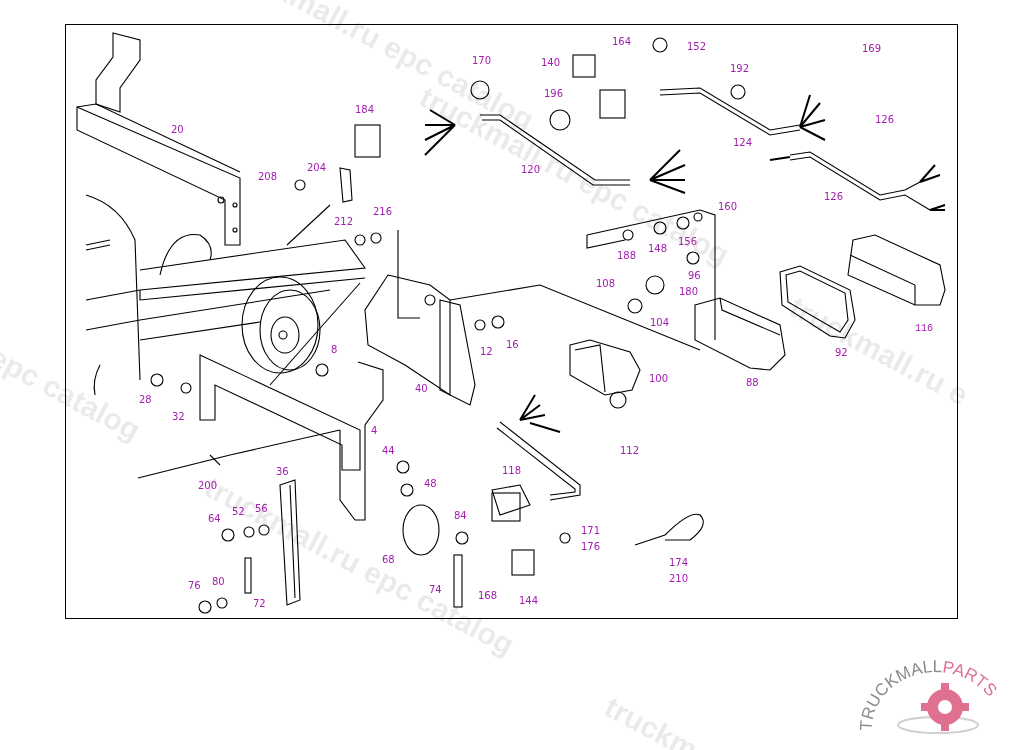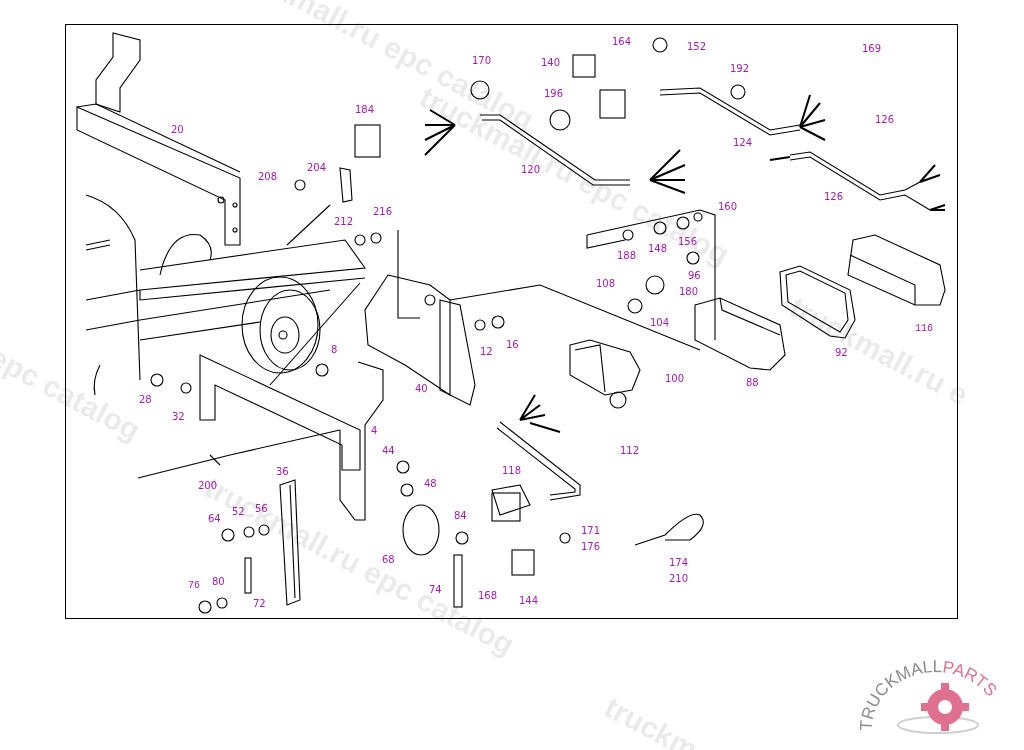--- a/index.html
+++ b/index.html
@@ -177,42 +177,42 @@
 <div class="callout" style="left:678px;top:234px;">156</div>
 <div class="callout" style="left:688px;top:268px;">96</div>
 <div class="callout" style="left:679px;top:284px;">180</div>
 <div class="callout" style="left:596px;top:276px;">108</div>
 <div class="callout" style="left:650px;top:315px;">104</div>
 <div class="callout" style="left:915px;top:321px;font-family:Liberation Mono, monospace;">116</div>
 <div class="callout" style="left:480px;top:344px;">12</div>
 <div class="callout" style="left:506px;top:337px;">16</div>
 <div class="callout" style="left:835px;top:345px;">92</div>
 <div class="callout" style="left:331px;top:342px;">8</div>
-<div class="callout" style="left:649px;top:371px;margin-left:16px;">100</div>
+<div class="callout" style="left:649px;top:371px;">100</div>
 <div class="callout" style="left:746px;top:375px;">88</div>
 <div class="callout" style="left:415px;top:381px;">40</div>
 <div class="callout" style="left:139px;top:392px;">28</div>
 <div class="callout" style="left:172px;top:409px;">32</div>
 <div class="callout" style="left:371px;top:423px;">4</div>
 <div class="callout" style="left:620px;top:443px;">112</div>
 <div class="callout" style="left:382px;top:443px;">44</div>
 <div class="callout" style="left:276px;top:464px;">36</div>
 <div class="callout" style="left:424px;top:476px;">48</div>
 <div class="callout" style="left:502px;top:463px;text-align:center;">118</div>
 <div class="callout" style="left:198px;top:478px;">200</div>
 <div class="callout" style="left:208px;top:511px;">64</div>
 <div class="callout" style="left:232px;top:504px;">52</div>
 <div class="callout" style="left:255px;top:501px;">56</div>
 <div class="callout" style="left:454px;top:508px;">84</div>
 <div class="callout" style="left:581px;top:523px;">171</div>
 <div class="callout" style="left:581px;top:539px;">176</div>
 <div class="callout" style="left:382px;top:552px;">68</div>
 <div class="callout" style="left:669px;top:555px;">174</div>
 <div class="callout" style="left:669px;top:571px;">210</div>
-<div class="callout" style="left:188px;top:578px;font-family:Liberation Mono, monospace;">76</div>
+<div class="callout" style="left:188px;top:578px;">76</div>
 <div class="callout" style="left:212px;top:574px;">80</div>
 <div class="callout" style="left:253px;top:596px;">72</div>
 <div class="callout" style="left:429px;top:582px;">74</div>
 <div class="callout" style="left:478px;top:588px;">168</div>
 <div class="callout" style="left:519px;top:593px;">144</div>
 
 <div id="logo">
   <svg width="170" height="92" viewBox="0 0 170 92">
     <defs>
       <path id="arc" d="M22 78 A62 55 0 0 1 150 70"></path>

